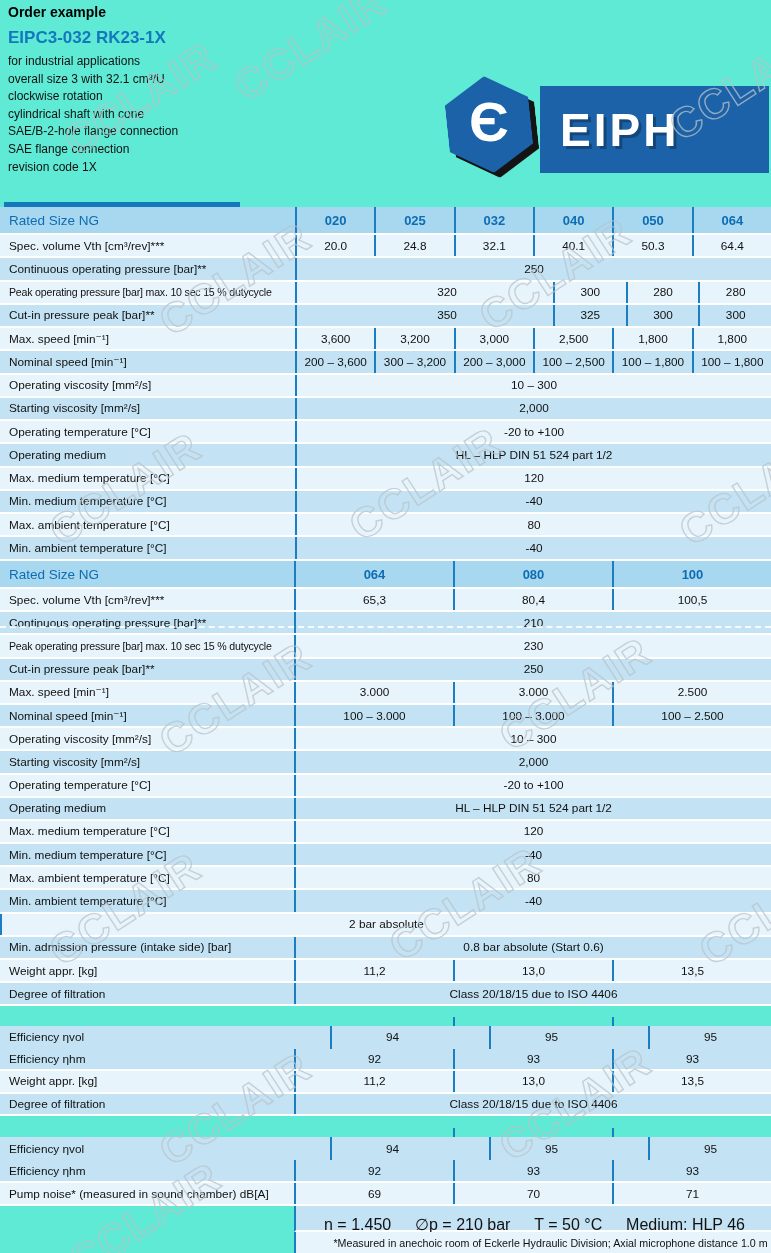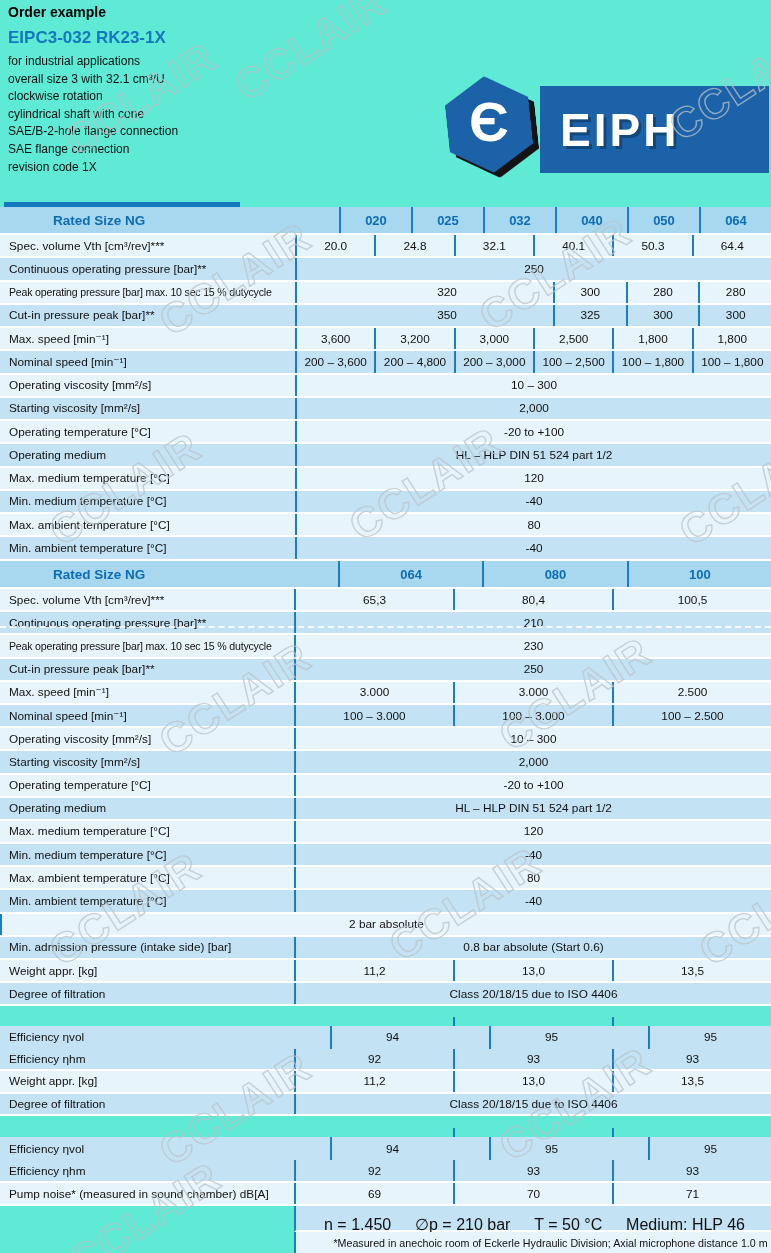--- a/index.html
+++ b/index.html
@@ -33,21 +33,21 @@
   .lbl{flex:0 0 295px;display:flex;align-items:center;padding-left:9px;box-sizing:border-box;
        font-size:11.8px;white-space:nowrap;}
   .w294 .lbl{flex:0 0 294px;}
   .lbl.sm{font-size:10.6px;letter-spacing:-0.2px;}
   .v{flex:1 1 0;display:flex;align-items:center;justify-content:center;font-size:11.8px;
      border-left:2px solid #1c7ec2;box-sizing:border-box;white-space:nowrap;}
   .v.w3{flex:3 3 0;padding-left:44px;}
   .bg-h{background:#a7d8f0;}
   .bg-d{background:#c3e3f4;}
   .bg-l{background:#e8f4fb;}
-  .bg-h .lbl{font-weight:700;color:#0e6cb3;font-size:13.5px;margin-left:44px;}
+  .bg-h .lbl{font-weight:400;color:#0e6cb3;font-size:13.5px;}
   .bg-h .v{font-weight:700;color:#0e6cb3;font-size:13px;}
 
   #t1{top:207px;} #t1 .row{height:23.25px;} #t1 .row.bg-h{height:28px;}
   #t2{top:561px;} #t2 .row{height:23.2px;} #t2 .row.bg-h{height:28px;}
   #b3{top:1026px;} #b3 .row{height:22.6px;}
   #b4{top:1137px;} #b4 .row{height:23px;}
 
   .dash{position:absolute;left:0;top:626px;width:771px;height:0;
         border-top:2px dashed rgba(255,255,255,0.85);z-index:3;}
   .stub{position:absolute;width:2px;height:9px;background:#1c7ec2;}
@@ -135,21 +135,21 @@
       <div class="v">3,600</div>
       <div class="v">3,200</div>
       <div class="v">3,000</div>
       <div class="v">2,500</div>
       <div class="v">1,800</div>
       <div class="v">1,800</div>
     </div>
     <div class="row bg-d">
       <div class="lbl">Nominal speed [min⁻¹]</div>
       <div class="v">200 – 3,600</div>
-      <div class="v">200 – 4,800</div>
+      <div class="v">300 – 3,200</div>
       <div class="v">200 – 3,000</div>
       <div class="v">100 – 2,500</div>
       <div class="v">100 – 1,800</div>
       <div class="v">100 – 1,800</div>
     </div>
     <div class="row bg-l">
       <div class="lbl">Operating viscosity [mm²/s]</div>
       <div class="v">10 – 300</div>
     </div>
     <div class="row bg-d">

